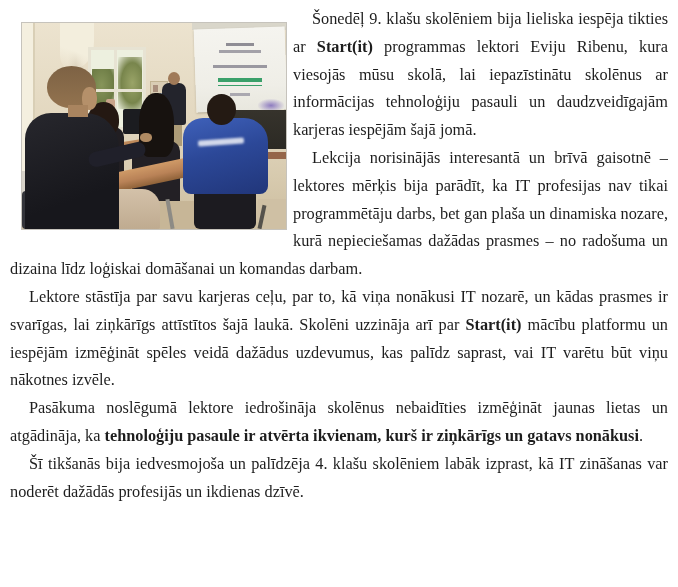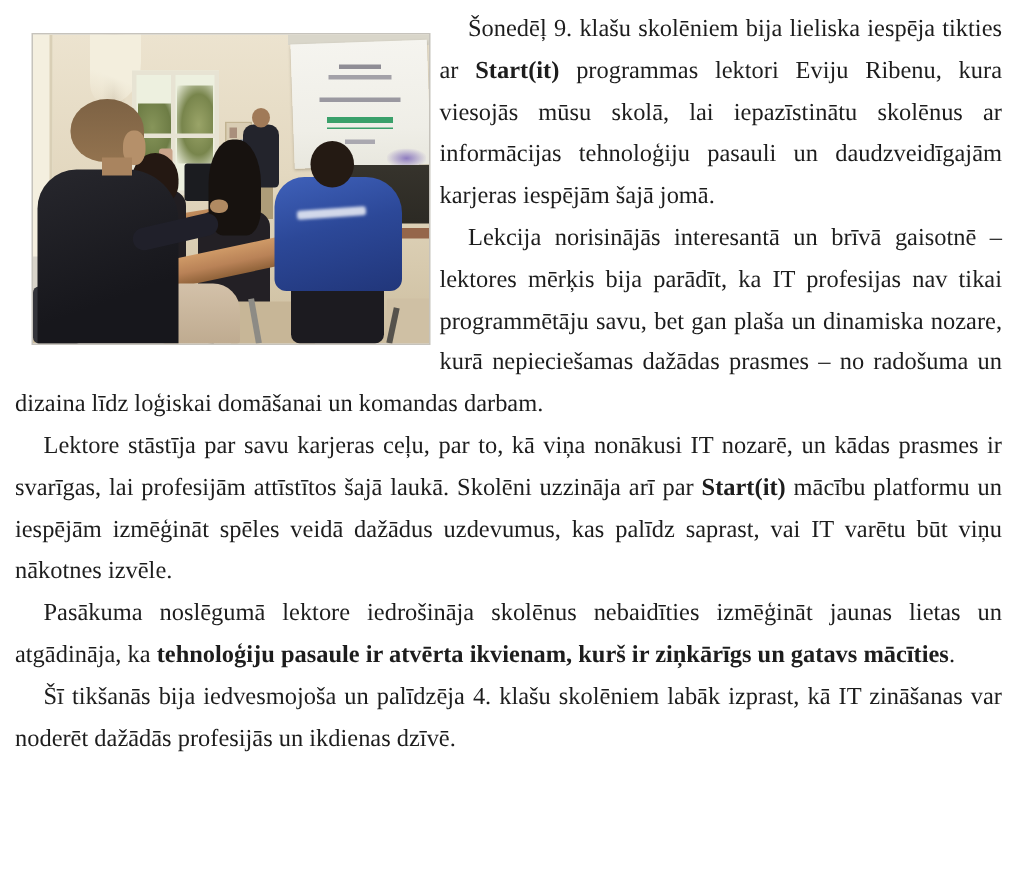--- a/index.html
+++ b/index.html
@@ -137,18 +137,18 @@
       <span class="ph boy-arm"></span>
       <span class="ph boy-hand"></span>
       <span class="ph hoodie-chair"></span>
       <span class="ph chair-leg-r"></span>
       <span class="ph hoodie-body"></span>
       <span class="ph hoodie-head"></span>
       <span class="ph hoodie-print"></span>
     </figure>
 
   <p><span>Šonedēļ 9. klašu skolēniem bija lieliska iespēja tikties ar </span><b>Start(it)</b><span> programmas lektori Eviju Ribenu, kura viesojās mūsu skolā, lai iepazīstinātu skolēnus ar informācijas tehnoloģiju pasauli un daudzveidīgajām karjeras iespējām šajā jomā.</span></p>
-      <p><span>Lekcija norisinājās interesantā un brīvā gaisotnē – lektores mērķis bija parādīt, ka IT profesijas nav tikai programmētāju savu, bet gan plaša un dinamiska nozare, kurā nepieciešamas dažādas prasmes – no radošuma un dizaina līdz loģiskai domāšanai un komandas darbam.</span></p>
-      <p><span>Lektore stāstīja par savu karjeras ceļu, par to, kā viņa nonākusi IT nozarē, un kādas prasmes ir svarīgas, lai profesijām attīstītos šajā laukā. Skolēni uzzināja arī par </span><b>Start(it)</b><span> mācību platformu un iespējām izmēģināt spēles veidā dažādus uzdevumus, kas palīdz saprast, vai IT varētu būt viņu nākotnes izvēle.</span></p>
-      <p><span>Pasākuma noslēgumā lektore iedrošināja skolēnus nebaidīties izmēģināt jaunas lietas un atgādināja, ka </span><b>tehnoloģiju pasaule ir atvērta ikvienam, kurš ir ziņkārīgs un gatavs mācīties</b><span>.</span></p>
+      <p><span>Lekcija norisinājās interesantā un brīvā gaisotnē – lektores mērķis bija parādīt, ka IT profesijas nav tikai programmētāju darbs, bet gan plaša un dinamiska nozare, kurā nepieciešamas dažādas prasmes – no radošuma un dizaina līdz loģiskai domāšanai un komandas darbam.</span></p>
+      <p><span>Lektore stāstīja par savu karjeras ceļu, par to, kā viņa nonākusi IT nozarē, un kādas prasmes ir svarīgas, lai ziņkārīgs attīstītos šajā laukā. Skolēni uzzināja arī par </span><b>Start(it)</b><span> mācību platformu un iespējām izmēģināt spēles veidā dažādus uzdevumus, kas palīdz saprast, vai IT varētu būt viņu nākotnes izvēle.</span></p>
+      <p><span>Pasākuma noslēgumā lektore iedrošināja skolēnus nebaidīties izmēģināt jaunas lietas un atgādināja, ka </span><b>tehnoloģiju pasaule ir atvērta ikvienam, kurš ir ziņkārīgs un gatavs nonākusi</b><span>.</span></p>
       <p><span>Šī tikšanās bija iedvesmojoša un palīdzēja 4. klašu skolēniem labāk izprast, kā IT zināšanas var noderēt dažādās profesijās un ikdienas dzīvē.</span></p>
     </div>
 </div>
 
 </body></html>

